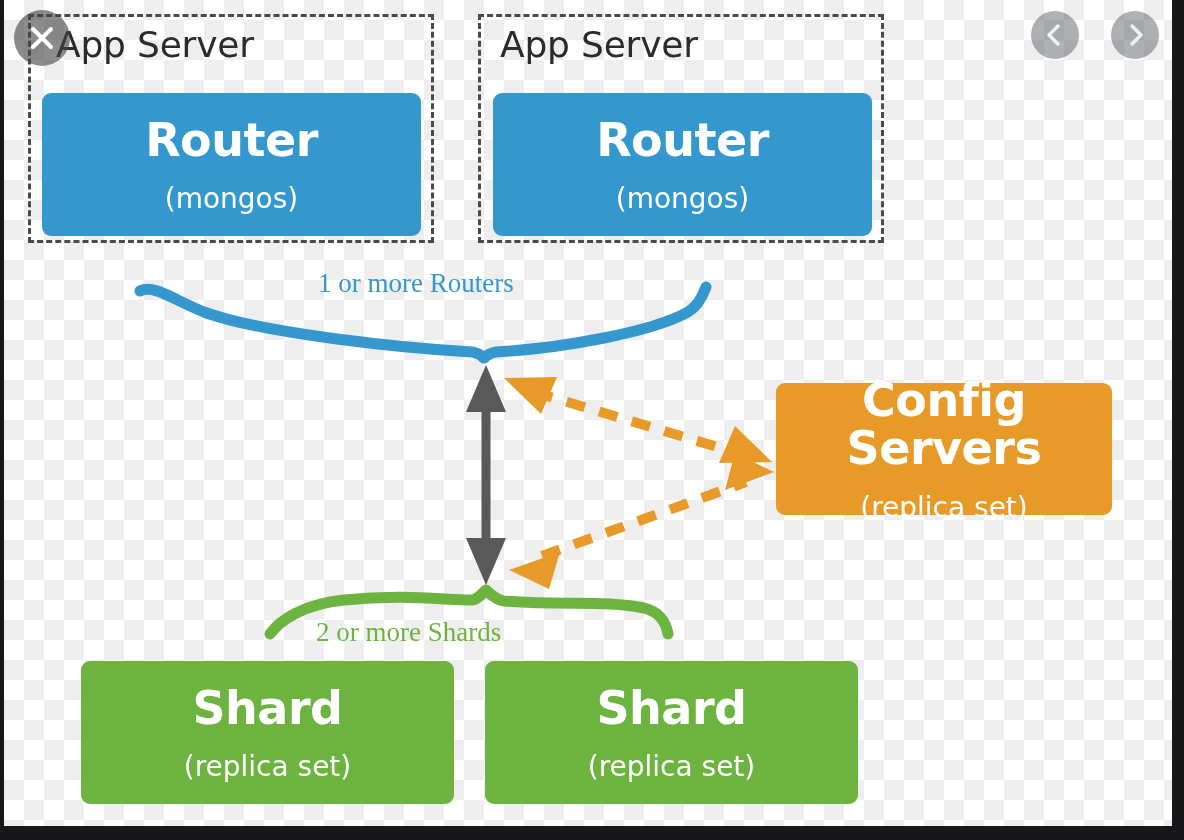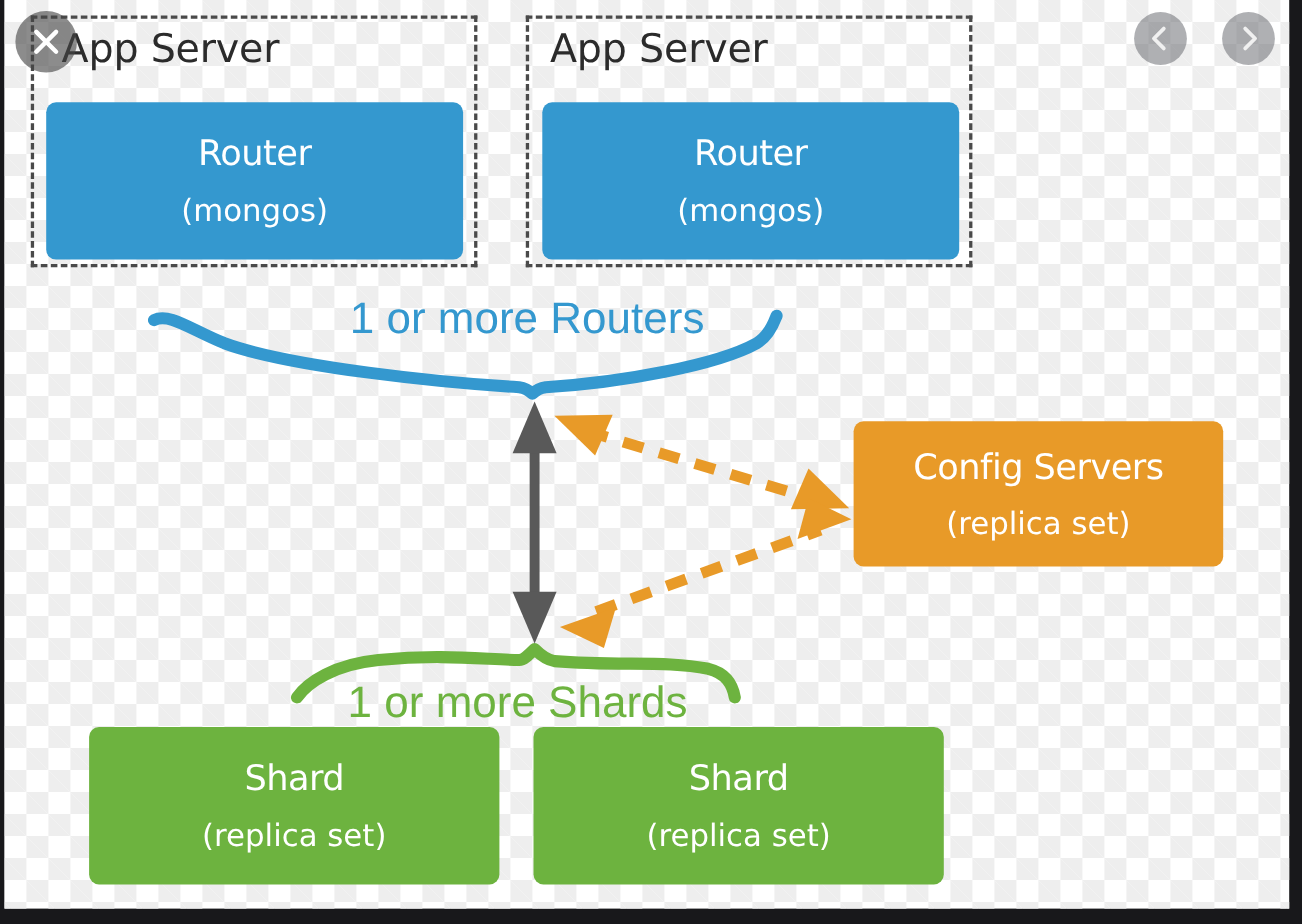--- a/index.html
+++ b/index.html
@@ -80,37 +80,37 @@
     display: flex;
     flex-direction: column;
     align-items: center;
     justify-content: center;
     color: #ffffff;
     text-align: center;
     line-height: 1;
   }
   .node .title {
     font-family: "DejaVu Sans", sans-serif;
-    font-size: 32px;
-    font-weight: 400;
+    font-size: 46px;
+    font-weight: 700;
     letter-spacing: -0.5px;
     line-height: 1.05;
   }
   .node .sub {
     font-family: "DejaVu Sans", sans-serif;
     font-size: 28px;
     font-weight: 400;
     margin-top: 20px;
     line-height: 1.05;
   }
 
   .brace-label {
     position: absolute;
-    font-family: Liberation Sans, sans-serif;
-    font-size: 40px;
+    font-family: Liberation Serif, serif;
+    font-size: 27px;
     font-weight: 400;
     white-space: nowrap;
     line-height: 1;
   }
 
   
   .nav-btn {
     position: absolute;
     width: 48px;
     height: 48px;
@@ -222,21 +222,21 @@
 
         <g>
           <line x1="538" y1="556" x2="742" y2="482" stroke="#e89a28" stroke-width="10" stroke-dasharray="19 15" stroke-linecap="butt"></line>
           <polygon points="505,570 556,552 545,589" fill="#e89a28"></polygon>
           <polygon points="770,472 721,490 731,453" fill="#e89a28"></polygon>
         </g>
       </svg>
 
       <div class="brace-label" style="left:314px; top:270px; color:#3498cf;">1 or more Routers</div>
 
-      <div class="brace-label" style="left:312px; top:619px; color:#6db33f;">1 or more Shards</div>
+      <div class="brace-label" style="left:312px; top:619px; color:#6db33f;">2 or more Shards</div>
 
     </div>
 
   </div>
 
   <div id="close-btn">
     <svg width="34" height="34" viewBox="0 0 34 34">
       <line x1="8" y1="8" x2="26" y2="26" stroke="#ffffff" stroke-width="4" stroke-linecap="round"></line>
       <line x1="26" y1="8" x2="8" y2="26" stroke="#ffffff" stroke-width="4" stroke-linecap="round"></line>
     </svg>

